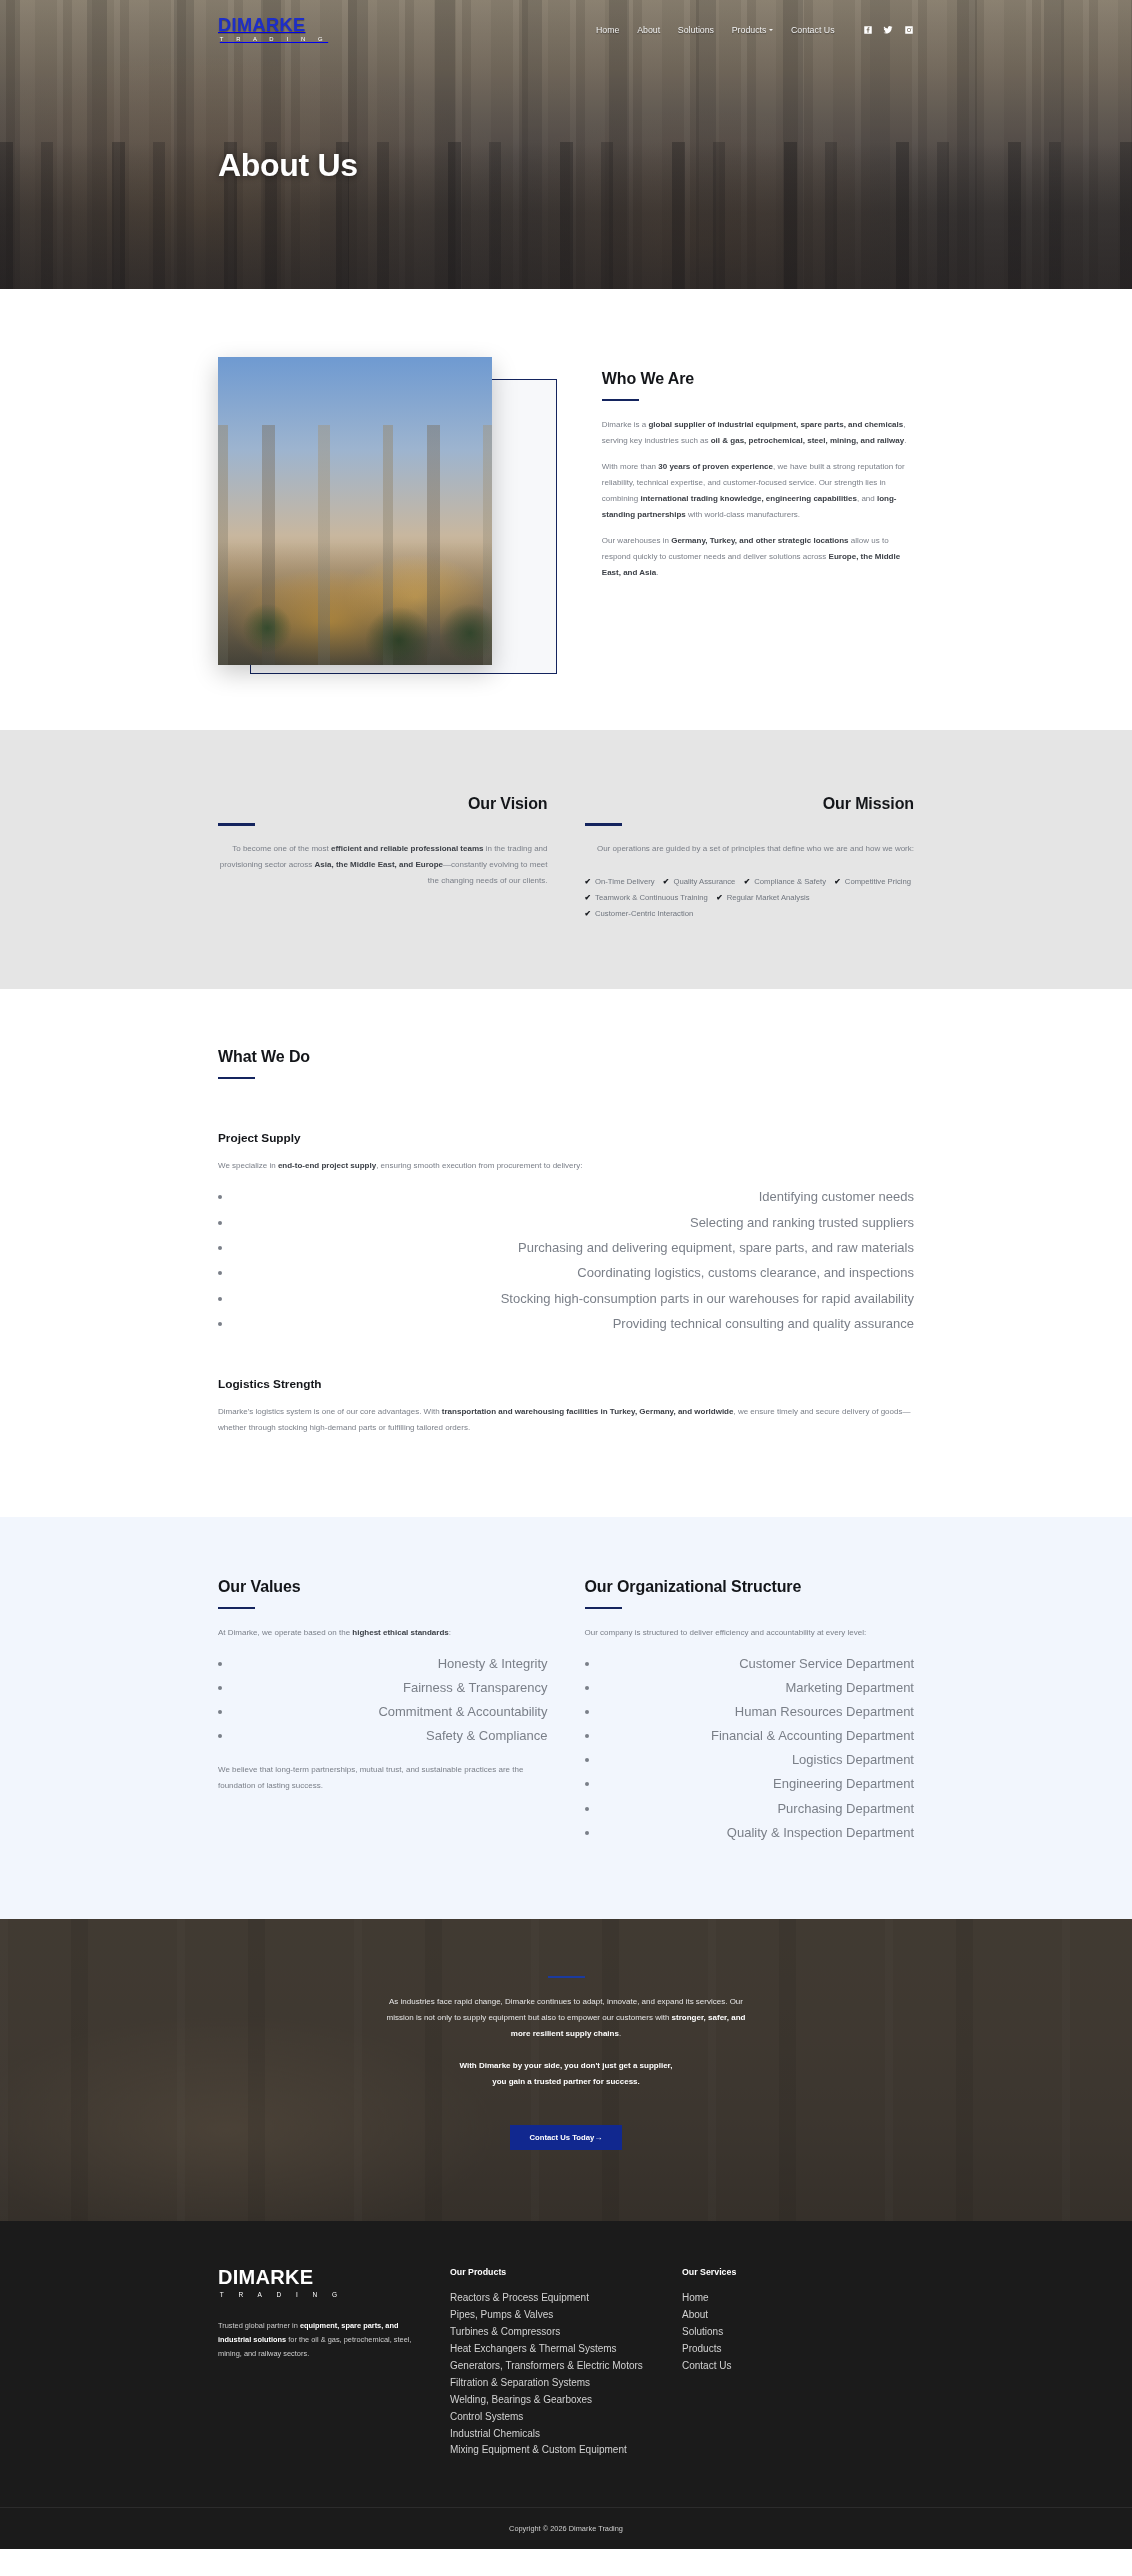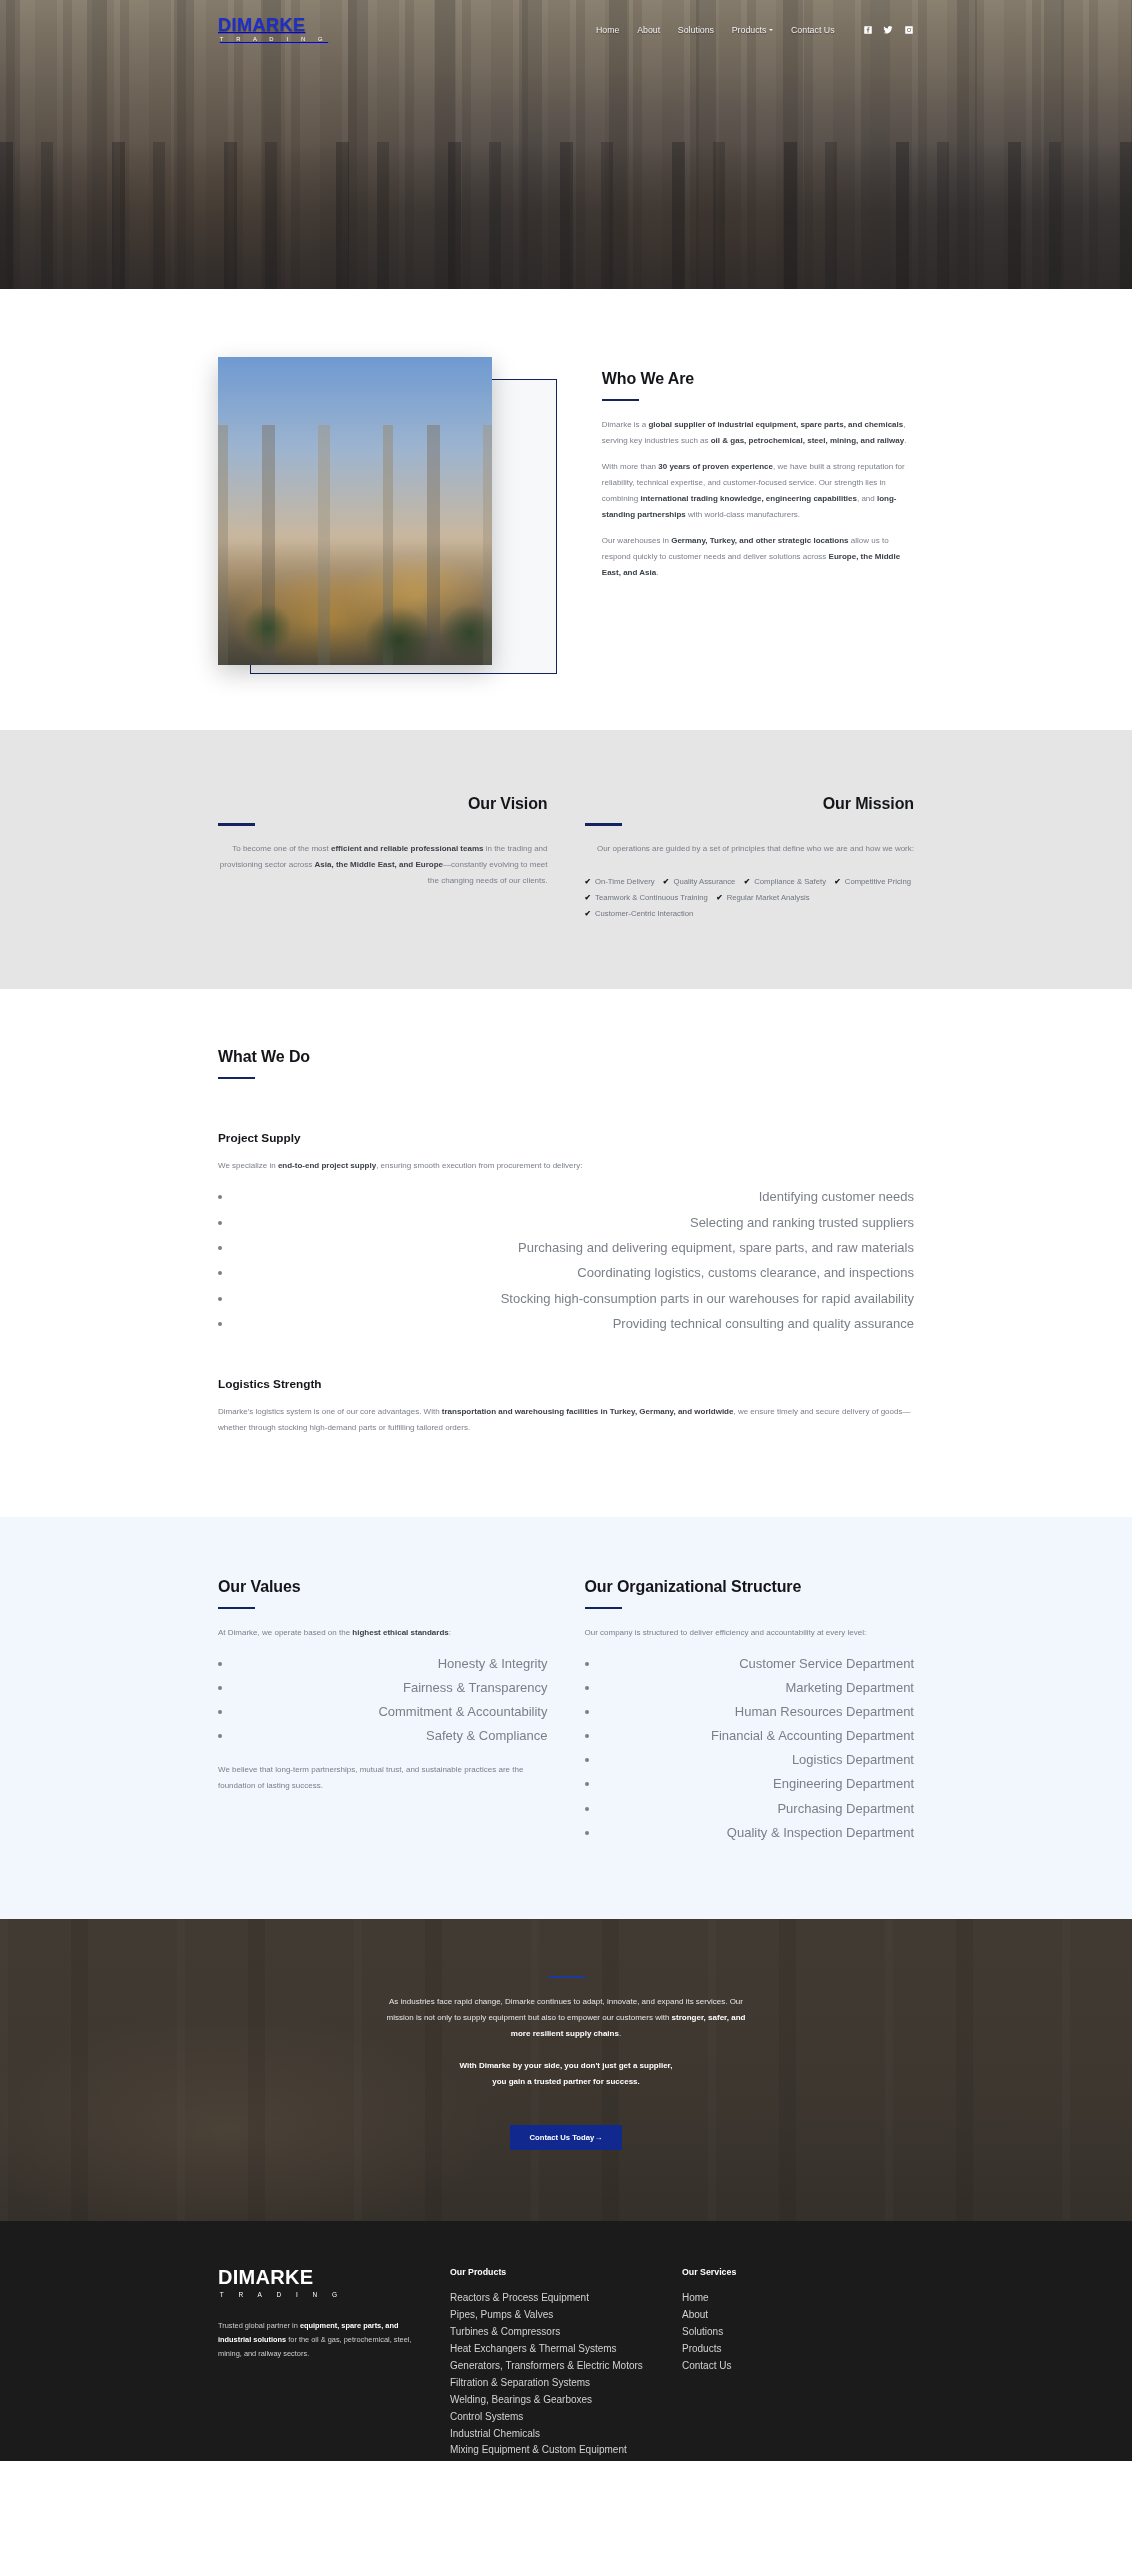--- a/index.html
+++ b/index.html
@@ -254,20 +254,25 @@
           <a class="soc" href="#" aria-label="Instagram">
             <svg viewBox="0 0 24 24">
                 <path d="M3 3h18v18H3V3zm9 4.1A4.9 4.9 0 1 0 16.9 12 4.9 4.9 0 0 0 12 7.1zm0 1.8A3.1 3.1 0 1 1 8.9 12 3.1 3.1 0 0 1 12 8.9zm5.2-2.5a1.1 1.1 0 1 0 1.1 1.1 1.1 1.1 0 0 0-1.1-1.1z"></path>
               </svg>
           </a>
         </span>
       </nav>
     </div>
   </header>
 
+  <div class="hero-title-row">
+    <div class="wrap">
+      <h1 class="hero-title">About Us</h1>
+    </div>
+  </div>
 </section>
 
 <section class="whowe">
   <div class="wrap whowe-grid">
     <div class="img-col">
       <div class="photo-frame"></div>
       <div class="photo"></div>
     </div>
     <div class="txt-col">
       <h2 class="sec-h2">Who We Are</h2>
@@ -423,14 +428,15 @@
         <div>
             <a class="f-link" href="#">Home</a>
             <a class="f-link" href="#">About</a>
             <a class="f-link" href="#">Solutions</a>
             <a class="f-link" href="#">Products</a>
             <a class="f-link" href="#">Contact Us</a>
           </div>
       </div>
     </div>
   </div>
+  <div class="f-bottom">Copyright © 2026 Dimarke Trading</div>
 </footer>
 
 
 </body></html>

